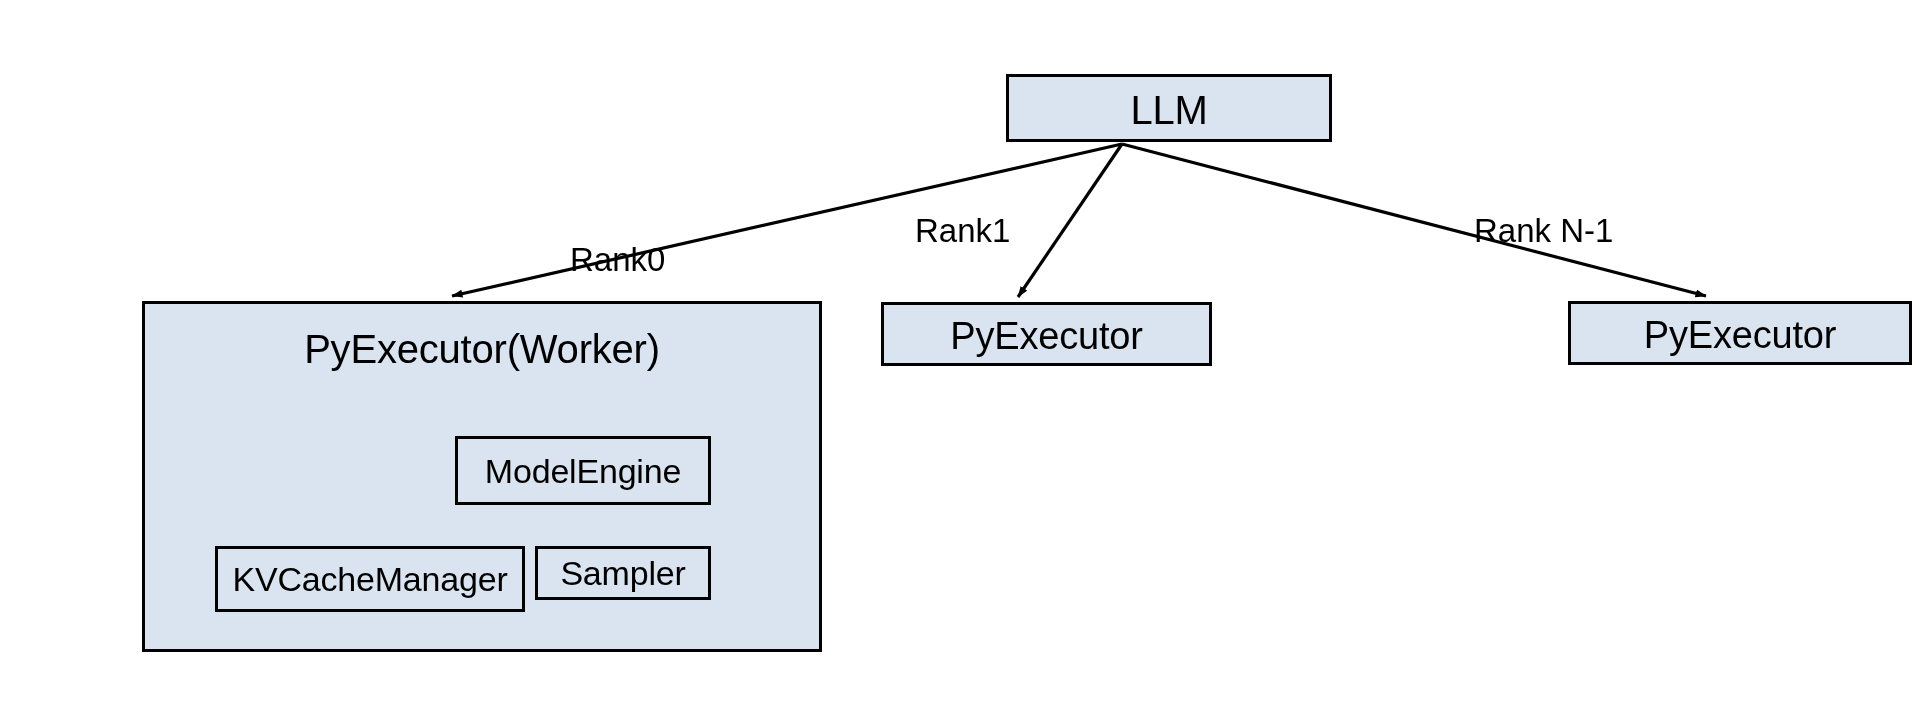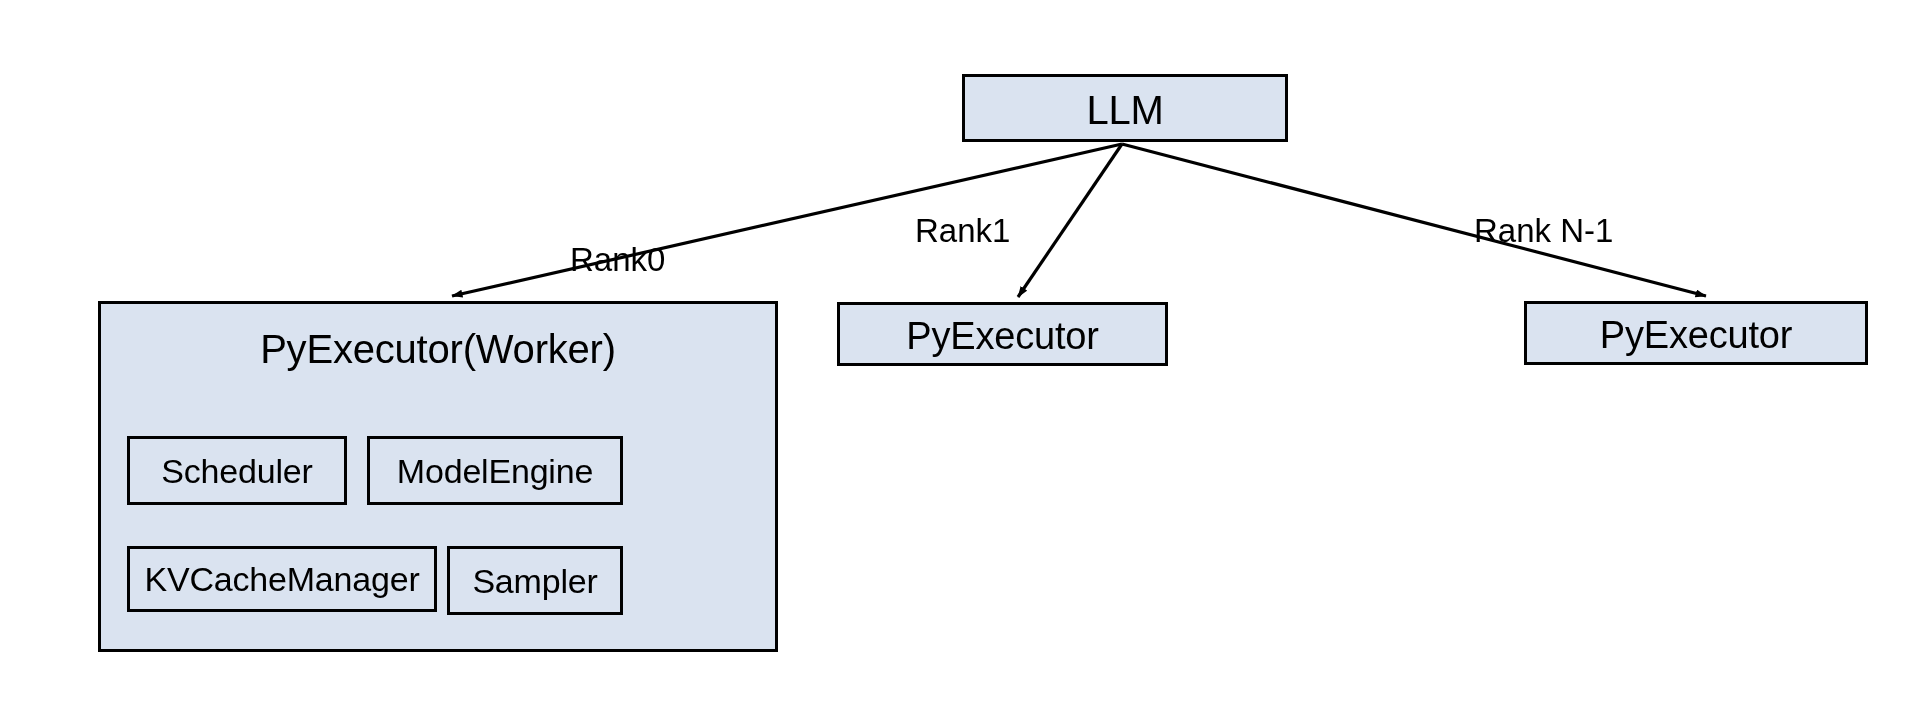--- a/index.html
+++ b/index.html
@@ -27,20 +27,21 @@
     width: 1928px;
     height: 710px;
     pointer-events: none;
   }
   .node {
     position: absolute;
     box-sizing: border-box;
     background: #dae3f0;
     border: 3px solid #000000;
     color: #000000;
+    margin-left: 44px;
   }
   .node-label {
     position: absolute;
     left: 0;
     width: 100%;
     text-align: center;
     white-space: nowrap;
     color: #000000;
     letter-spacing: -0.2px;
   }
@@ -93,21 +94,21 @@
   #node-kvcachemanager {
     left: 26px;
     top: 242px;
     width: 310px;
     height: 66px;
   }
   #node-sampler {
     left: 346px;
     top: 242px;
     width: 176px;
-    height: 69px;
+    height: 54px;
   }
   
   #node-exec-rank1 {
     left: 837px;
     top: 302px;
     width: 331px;
     height: 64px;
   }
   #node-exec-rank1 .node-label {
     top: 9px;
@@ -160,23 +161,20 @@
     <span class="node-label">LLM</span>
   </div>
 
   <span class="edge-label" id="edge-label-rank0">Rank0</span>
   <span class="edge-label" id="edge-label-rank1">Rank1</span>
   <span class="edge-label" id="edge-label-rankn">Rank N-1</span>
 
   <div class="node" id="node-worker">
     <span class="node-label">PyExecutor(Worker)</span>
 
-    <div class="node inner" id="node-scheduler">
-      <span class="node-label">Scheduler</span>
-    </div>
 
     <div class="node inner" id="node-modelengine">
       <span class="node-label">ModelEngine</span>
     </div>
 
     <div class="node inner" id="node-kvcachemanager">
       <span class="node-label">KVCacheManager</span>
     </div>
 
     <div class="node inner" id="node-sampler">

